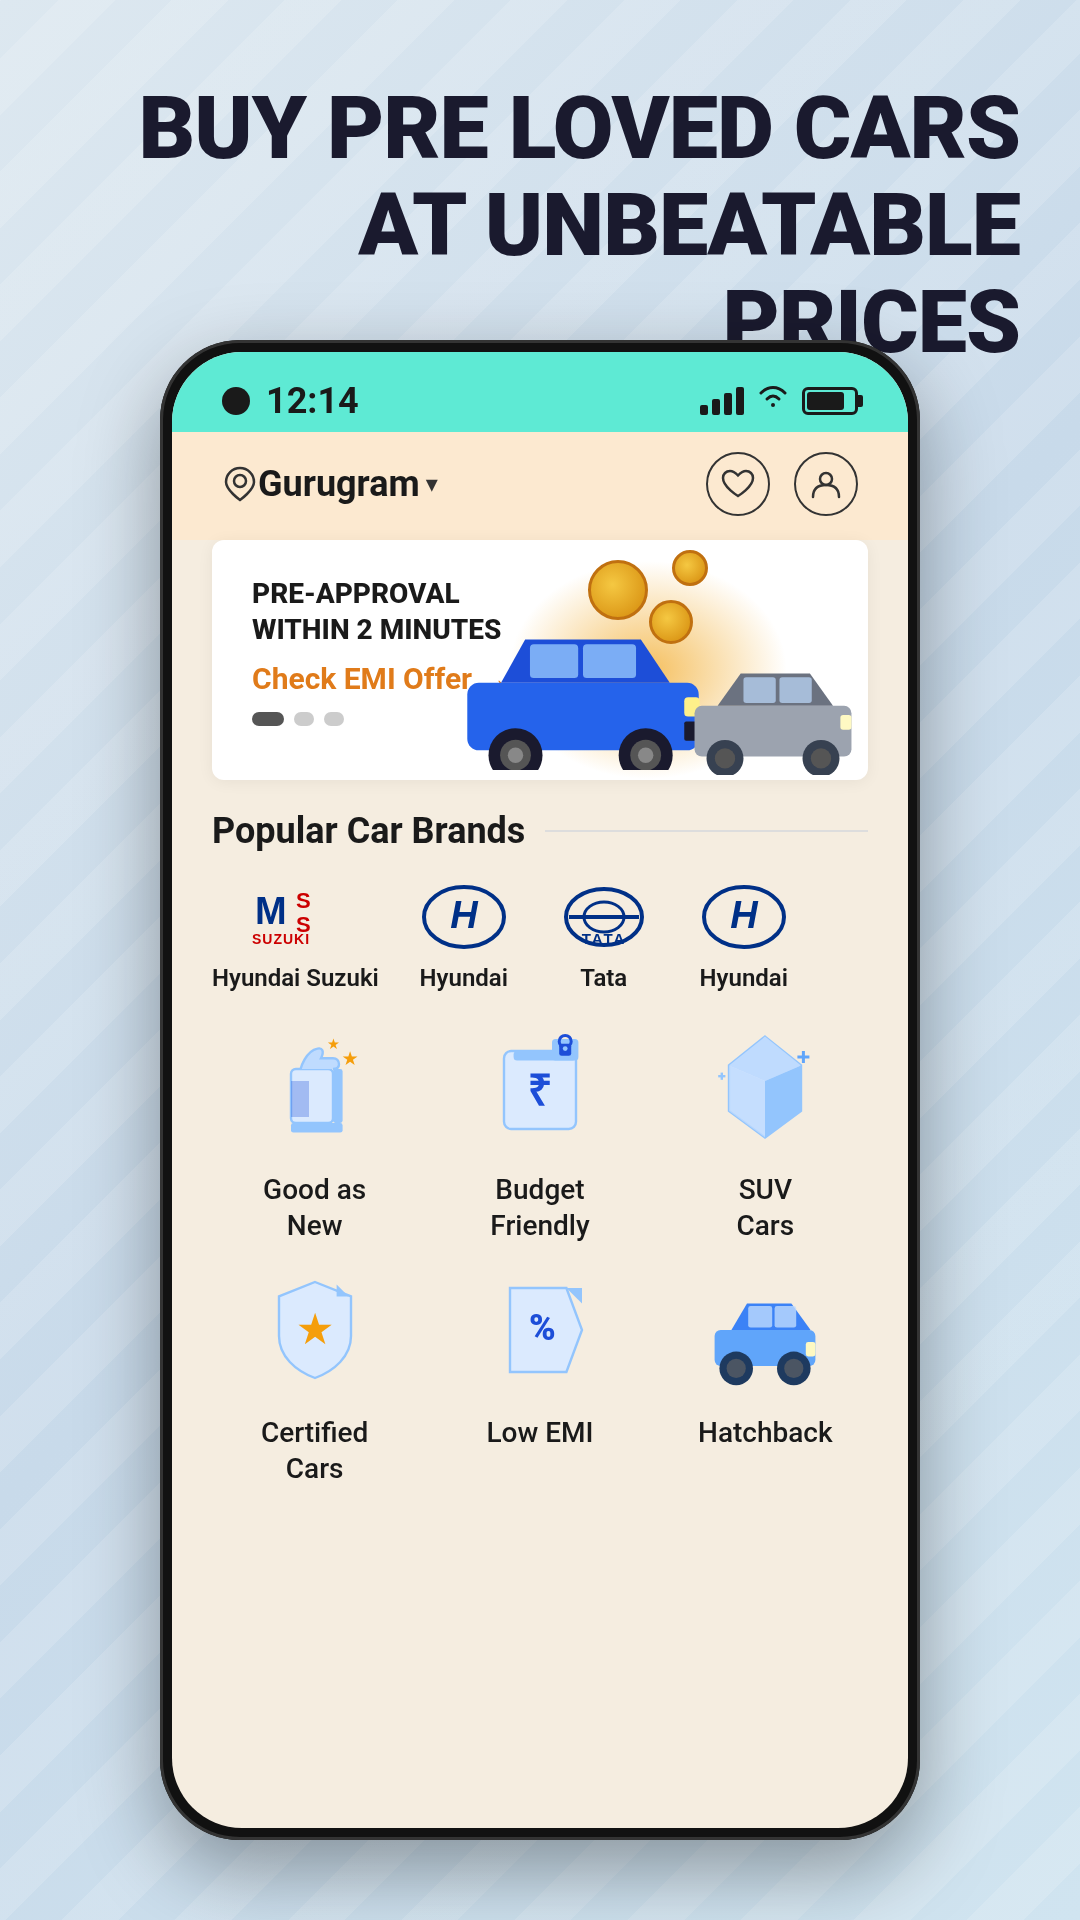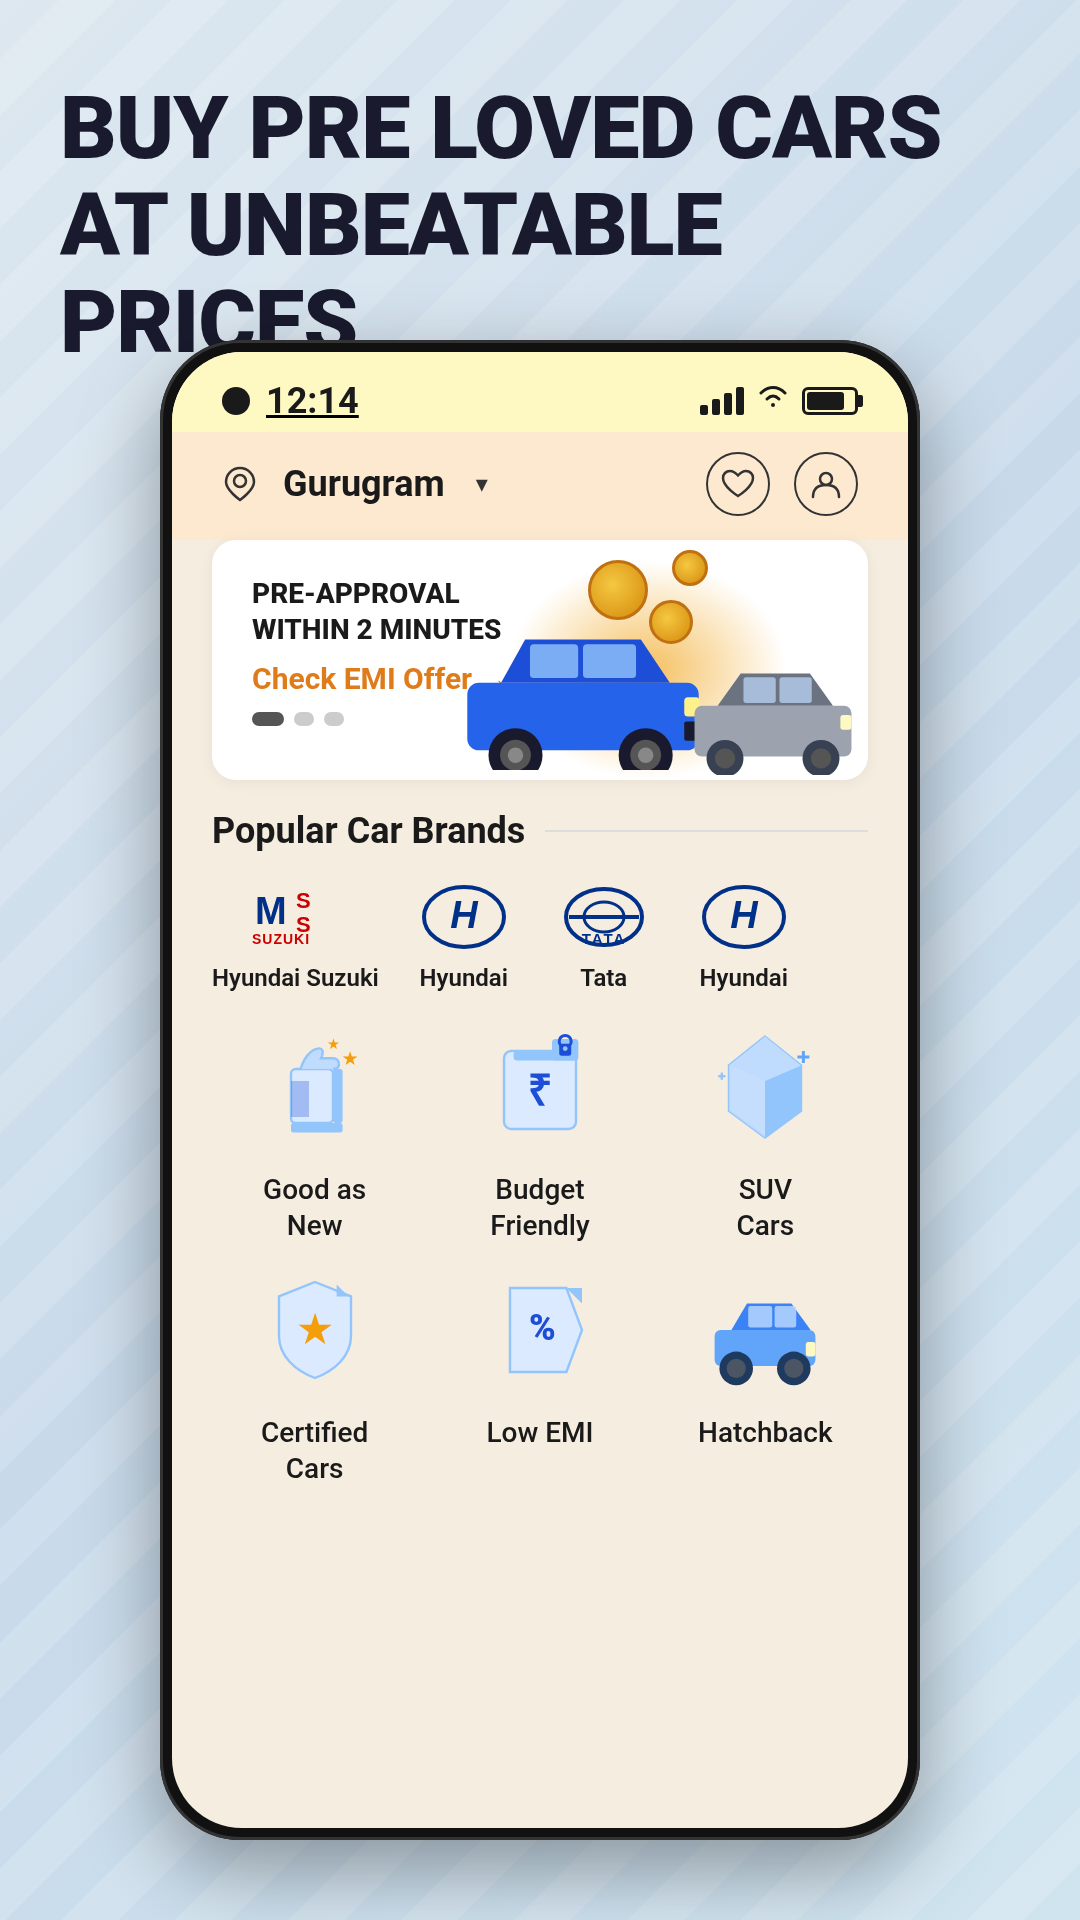--- a/index.html
+++ b/index.html
@@ -34,21 +34,21 @@
       width: 100%;
       height: 100%;
       display: flex;
       flex-direction: column;
       align-items: center;
     }
 
     
     .hero-title {
       margin-top: 80px;
-      text-align: left;
+      text-align: right;
       font-size: 88px;
       font-weight: 900;
       color: #1a1a2e;
       line-height: 1.1;
       letter-spacing: -1px;
       padding: 0 60px;
       z-index: 2;
     }
 
     
@@ -76,22 +76,21 @@
       overflow: hidden;
       background: #f5ede0;
     }
 
     
     .status-bar {
       display: flex;
       justify-content: space-between;
       align-items: center;
       padding: 28px 50px 10px;
-      background: #fef9c3;
-      text-decoration: underline;
+      background: #5eead4;
     }
 
     .status-time {
       font-size: 36px;
       font-weight: 700;
       color: #1a1a1a;
       display: flex;
       align-items: center;
       gap: 16px;
     }
@@ -161,21 +160,21 @@
       display: flex;
       justify-content: space-between;
       align-items: center;
       padding: 20px 50px 24px;
       background: #fce9d0;
     }
 
     .location-btn {
       display: flex;
       align-items: center;
-      gap: 25px;
+      gap: 0;
     }
 
     .location-text {
       font-size: 36px;
       font-weight: 700;
       color: #1a1a1a;
     }
 
     .chevron-down {
       font-size: 24px;
@@ -219,21 +218,21 @@
 
     .search-placeholder {
       font-size: 32px;
       color: #aaa;
     }
 
     
     .banner {
       margin: 0 40px 30px;
       background: white;
-      border-radius: 24px;
+      border-radius: 12px;
       padding: 36px 40px;
       position: relative;
       overflow: hidden;
       min-height: 240px;
       box-shadow: 0 2px 16px rgba(0,0,0,0.06);
     }
 
     .banner-text {
       position: relative;
       z-index: 2;

